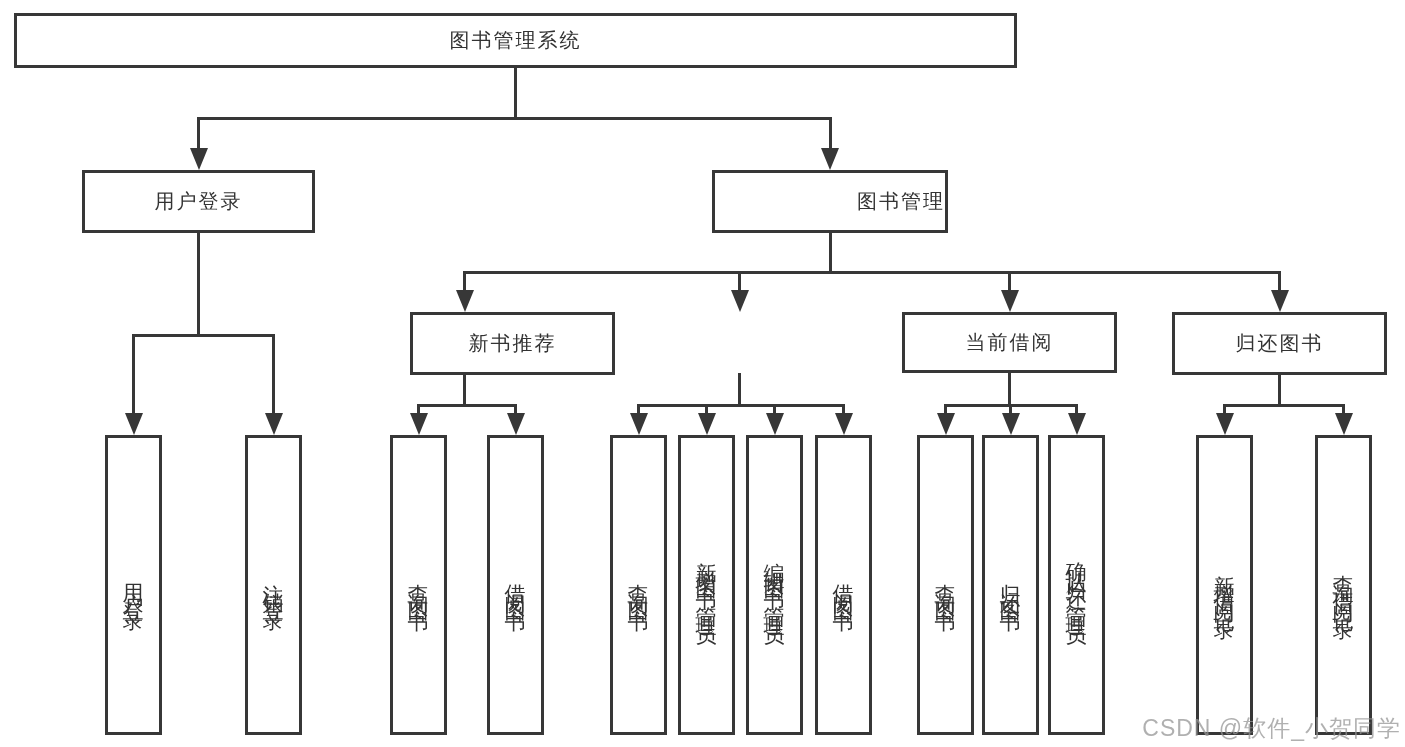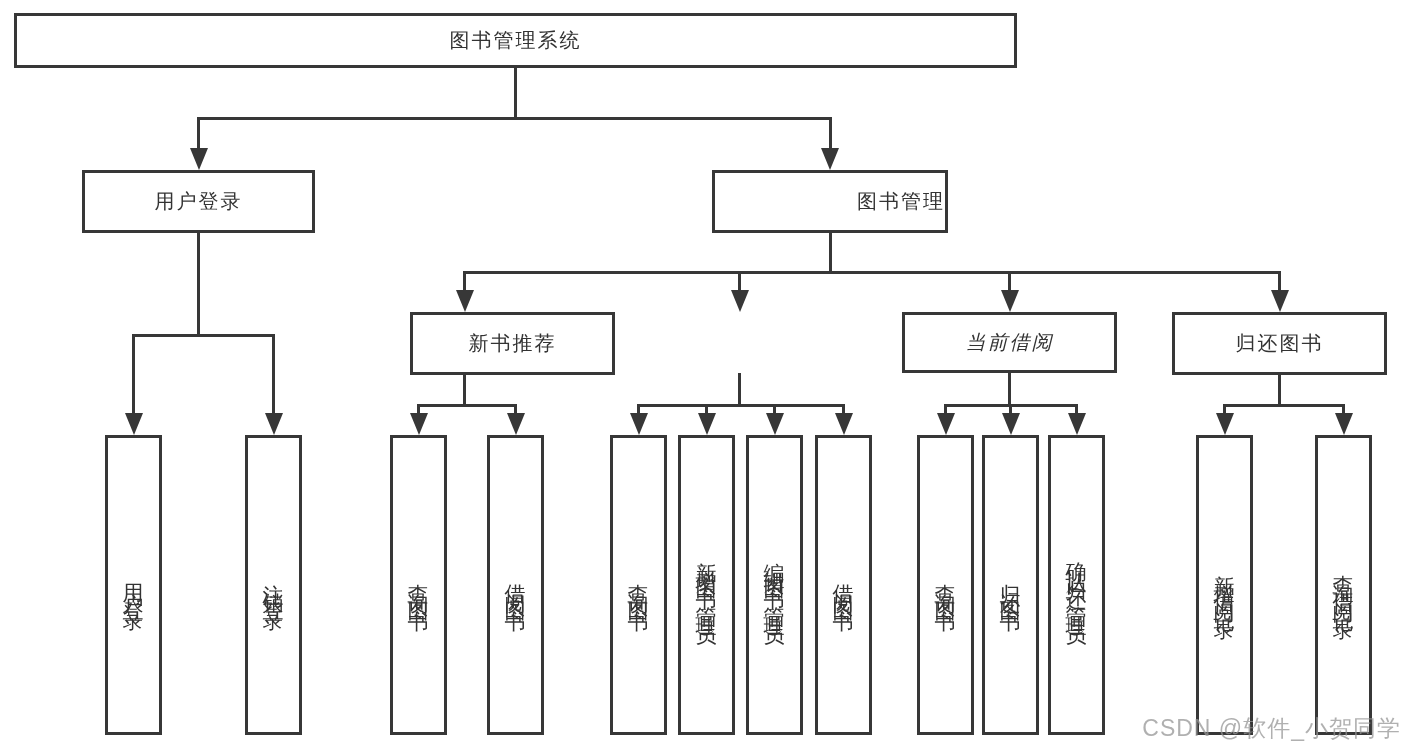--- a/index.html
+++ b/index.html
@@ -71,21 +71,21 @@
   <div class="box h" style="left:82px; top:170px; width:233px; height:63px;">
     <span>用户登录</span>
   </div>
   <div class="box h" style="left:712px; top:170px; width:236px; height:63px;justify-content:flex-end;">
     <span>图书管理</span>
   </div>
 
   <div class="box h" style="left:362px; top:312px; width:205px; height:63px;margin-left:48px;">
     <span>新书推荐</span>
   </div>
-  <div class="box h" style="left:902px; top:312px; width:215px; height:61px;font-style:italic;">
+  <div class="box h" style="left:902px; top:312px; width:215px; height:61px;">
     <span>当前借阅</span>
   </div>
   <div class="box h" style="left:1172px; top:312px; width:215px; height:63px;">
     <span>归还图书</span>
   </div>
 
   <div class="box v" style="left:105px; top:435px; width:57px; height:300px;">
     <span>用户登录</span>
   </div>
   <div class="box v" style="left:245px; top:435px; width:57px; height:300px;">

